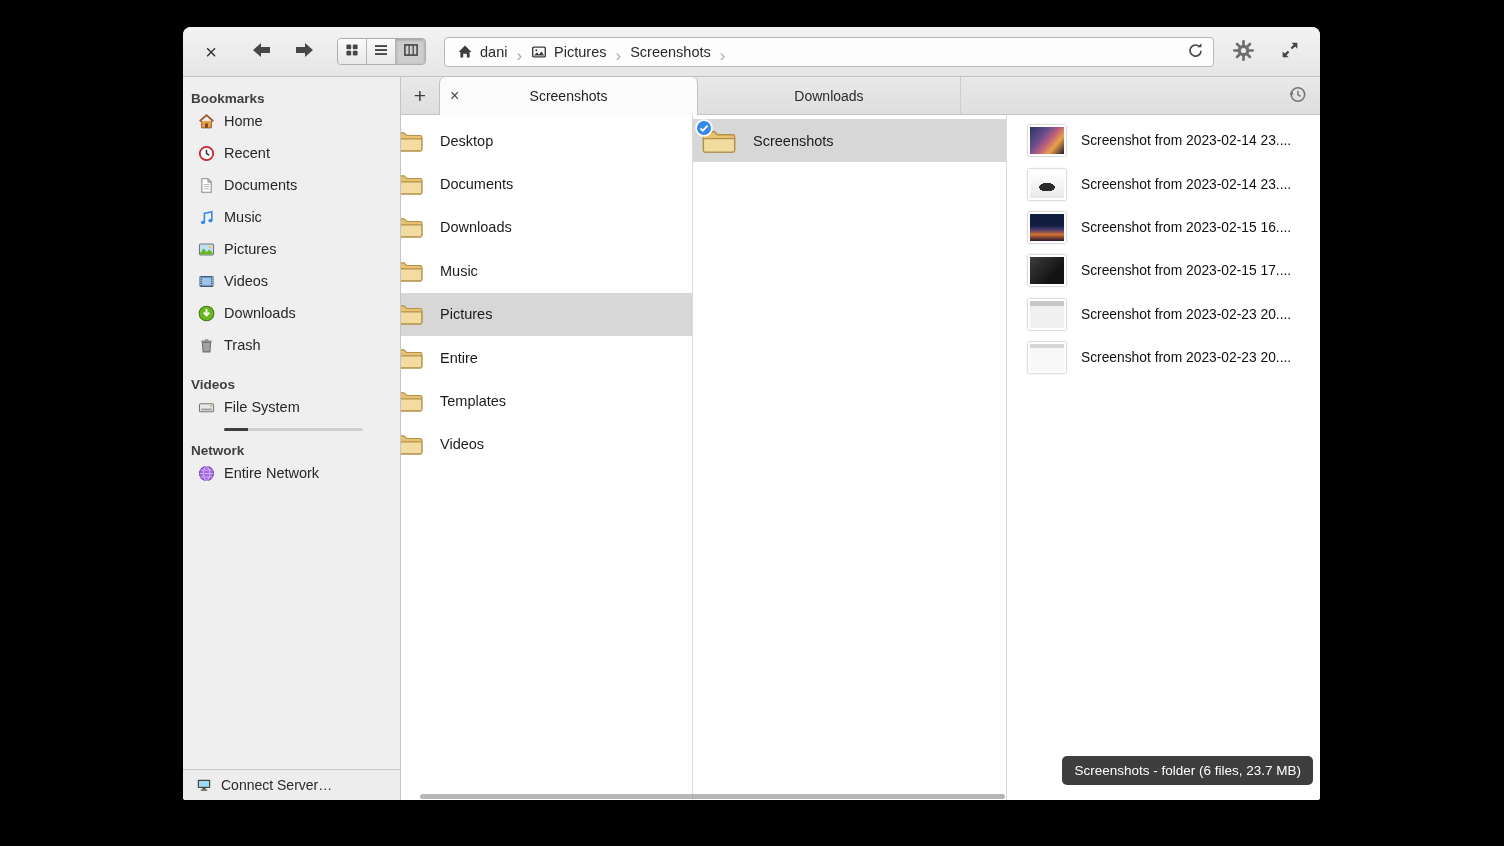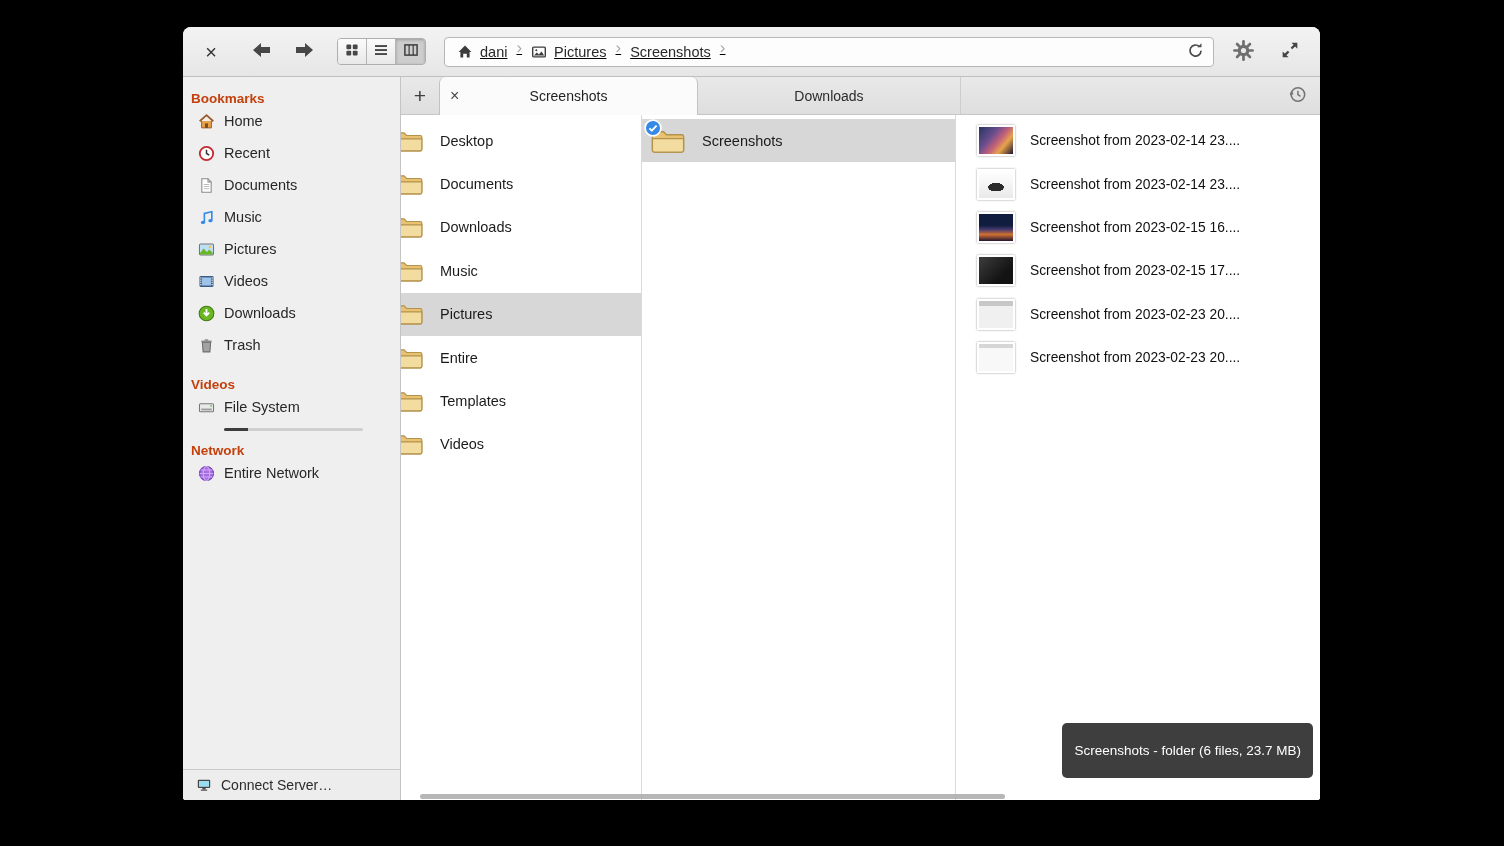--- a/index.html
+++ b/index.html
@@ -40,39 +40,39 @@
     display:flex; align-items:center; justify-content:center;
   }
   .vs-btn:last-child { border-right:none; }
   .vs-btn.selected { background:#cdcdcd; box-shadow:inset 0 1px 3px rgba(0,0,0,.25); }
   .vs-btn svg { width:16px; height:16px; }
   .pathbar {
     flex:1; height:30px; margin-left:18px; margin-right:12px;
     background:#fdfdfd; border:1px solid #b7b7b7; border-radius:4px;
     display:flex; align-items:center; padding:0 4px;
   }
-  .crumbs { display:flex; align-items:flex-start; height:100%; flex:1; overflow:hidden;text-decoration:underline; }
+  .crumbs { display:flex; align-items:flex-end; height:100%; flex:1; overflow:hidden; }
   .crumb { display:flex; align-items:center; gap:7px; padding:0 8px; height:100%; cursor:pointer; font-size:14.5px; color:#2a2a2a; }
   .crumb-icon { width:16px; height:16px; display:inline-flex; }
   .crumb-icon svg { width:16px; height:16px; }
   .crumb-sep { color:#a9a9a9; font-size:17px; padding:0 1px; }
   .refresh-btn { width:28px; height:28px; margin-left:auto; }
   .refresh-btn svg { width:17px; height:17px; }
   .gear-btn { width:34px; height:34px; margin-right:14px; }
   .gear-btn svg { width:25px; height:25px; }
   .expand-btn { width:32px; height:32px; margin-right:2px; }
   .expand-btn svg { width:22px; height:22px; }
 
   
   .wbody { flex:1; display:flex; min-height:0; }
   .sidebar {
     width:218px; flex:0 0 auto; background:#f0eff0; border-right:1px solid #c4c4c4;
     padding-top:6px; position:relative; overflow:hidden;
   }
-  .sb-header { font-size:13.5px; font-weight:bold; color:#c2410c; padding:8px 8px 7px 8px; }
+  .sb-header { font-size:13.5px; font-weight:bold; color:#404040; padding:8px 8px 7px 8px; }
   .sb-item { height:32px; display:flex; align-items:flex-start; padding-left:15px; gap:9px; font-size:14.5px; color:#272727; cursor:pointer; }
   .sb-icon { width:17px; height:17px; flex:0 0 auto; display:inline-flex; }
   .sb-icon svg { width:17px; height:17px; }
   .sb-usage { margin:-3px 0 4px 41px; width:139px; height:3px; background:#cfcfcf; border-radius:1.5px; overflow:hidden; }
   .sb-usage-fill { width:24px; height:100%; background:#3d3d3d; }
   .connect-row {
     position:absolute; left:0; right:0; bottom:0; height:31px;
     border-top:1px solid #c9c9c9; background:#ededed;
     display:flex; align-items:center; gap:8px; padding-left:13px;
     font-size:14px; color:#2b2b2b; cursor:pointer;
@@ -94,21 +94,21 @@
   }
   .tab-close { position:absolute; left:10px; top:0; bottom:0; border:none; background:none; font-size:16px; color:#4a4a4a; cursor:pointer; }
   .tab.inactive { width:263px; color:#2b2b2b; border-right:1px solid #cdcdcd; }
   .tabbar-spacer { flex:1; }
   .history-btn { width:46px; background:none; border:none; cursor:pointer; display:flex; align-items:center; justify-content:center; }
   .history-btn svg { width:19px; height:19px; opacity:.75; }
 
   
   .columns { flex:1; display:flex; position:relative; min-height:0; background:#fff; }
   .col { padding-top:4px; overflow:hidden; }
-  .col1 { width:241px; flex:0 0 auto; border-right:1px solid #dadada; }
+  .col1 { width:292px; flex:0 0 auto; border-right:1px solid #dadada; }
   .col2 { width:314px; flex:0 0 auto; border-right:1px solid #dadada; }
   .col3 { flex:1; }
   .row { height:43.4px; display:flex; align-items:center; cursor:pointer; }
   .row.selected { background:#d7d7d7; }
   .folder-ic { width:30px; height:24px; flex:0 0 auto; margin-left:-8px; display:inline-flex; }
   .folder-ic svg { width:30px; height:24px; }
   .col1 .row .lbl { margin-left:17px; font-size:14.5px; color:#1b1b1b; }
   .col2 .row { padding-left:9px; }
   .col2 .folder-ic { margin-left:0; width:34px; height:26px; position:relative; }
   .col2 .folder-ic svg.fsvg { width:34px; height:26px; }
@@ -119,23 +119,23 @@
   .thumb { width:38px; height:31px; border:2px solid #fff; box-shadow:0 0 2px rgba(0,0,0,.5); border-radius:1px; flex:0 0 auto; }
   .thumb.nebula { background:linear-gradient(130deg,#27355f 0%,#6a4d8e 35%,#c2607a 55%,#e8a34b 72%,#1d1430 100%); }
   .thumb.light-dark { background:radial-gradient(ellipse 13px 7px at 50% 60%, #2b2b2b 0 60%, rgba(0,0,0,0) 61%), linear-gradient(#ffffff,#e9e9e9); }
   .thumb.space { background:linear-gradient(180deg,#101d3f 0 42%,#4a3a6e 58%,#d07030 76%,#241532 100%); }
   .thumb.dark { background:linear-gradient(135deg,#3d3d3d,#131313 70%); }
   .thumb.ui-light { background:linear-gradient(#c7c7c7 0 5px,#f0f0f0 5px); }
   .thumb.ui-light2 { background:linear-gradient(#d6d6d6 0 4px,#f8f8f8 4px); }
   .col3 .row .lbl { margin-left:15px; font-size:13.8px; color:#101010; }
 
   .status-tooltip {
-    position:absolute; right:7px; bottom:22px;
+    position:absolute; right:7px; bottom:15px;
     background:rgba(54,54,54,.96); color:#fff;
-    font-size:13.5px; padding:20px 12px; border-radius:5px;
+    font-size:13.5px; padding:7px 12px; border-radius:5px;
     white-space:nowrap;
   }
   .hscrollbar {
     position:absolute; left:19px; bottom:1px; width:585px; height:5px;
     background:#a9a9a9; border-radius:2.5px; opacity:.85; cursor:pointer;
   }
 </style>
 </head>
 <body>
 

